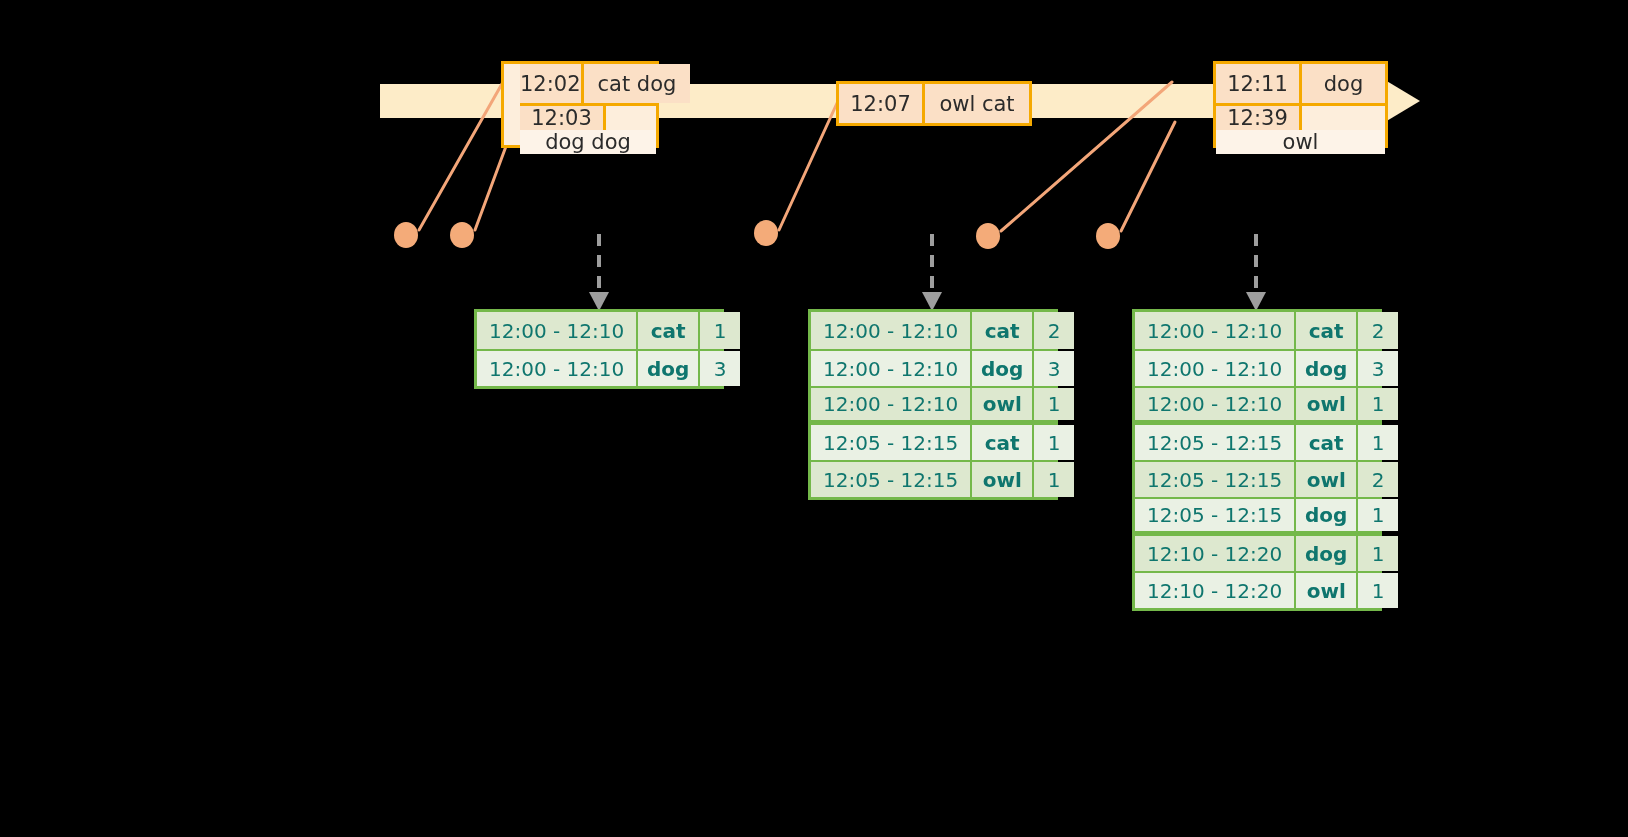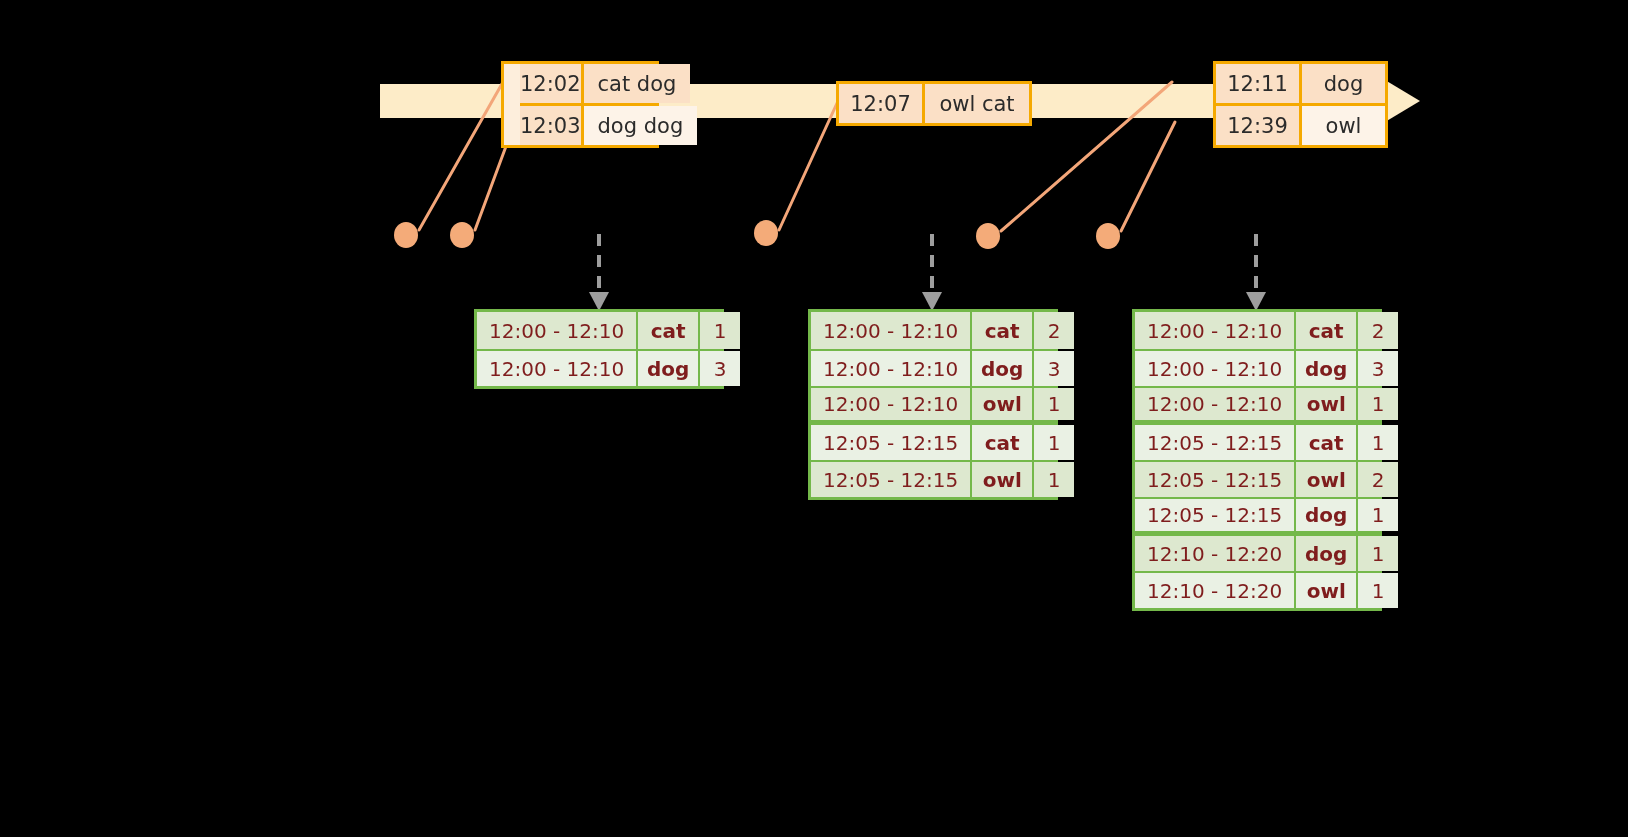--- a/index.html
+++ b/index.html
@@ -39,20 +39,21 @@
     background: #fdeedc;
     z-index: 5;
   }
   .evt-row {
     display: flex;
     flex-direction: row;
     height: 39px;
   }
   .evt-row + .evt-row {
     border-top: 3px solid #f5a900;
+    flex-direction: column;
   }
   .evt-row.shade-a .evt-time,
   .evt-row.shade-a .evt-text { background: #fbe0c6; }
   .evt-row.shade-b .evt-time { background: #fbe0c6; }
   .evt-row.shade-b .evt-text { background: #fdf3e8; text-align: right; }
 
   .evt-time {
     width: 86px;
     display: flex;
     align-items: center;
@@ -91,21 +92,21 @@
   .res-row + .res-row { border-top: 2px solid #74b84a; }
   .res-row.grp-end { border-bottom: 3px solid #74b84a; }
   .res-row.tone-a .cell { background: #dde8cf; }
   .res-row.tone-b .cell { background: #eaf1e4; }
 
   .cell {
     display: flex;
     align-items: center;
     justify-content: center;
     font-size: 20px;
-    color: #7f1d1d;
+    color: #0f766e;
     box-sizing: border-box;
     white-space: nowrap;
   }
   .cell.c-window { flex: 0 0 auto; padding: 0 12px; border-right: 2px solid #74b84a; }
   .cell.c-key    { flex: 0 0 62px; border-right: 2px solid #74b84a; font-weight: bold; }
   .cell.c-count  { flex: 0 0 40px; }
 
   
   .dot {
     position: absolute;

